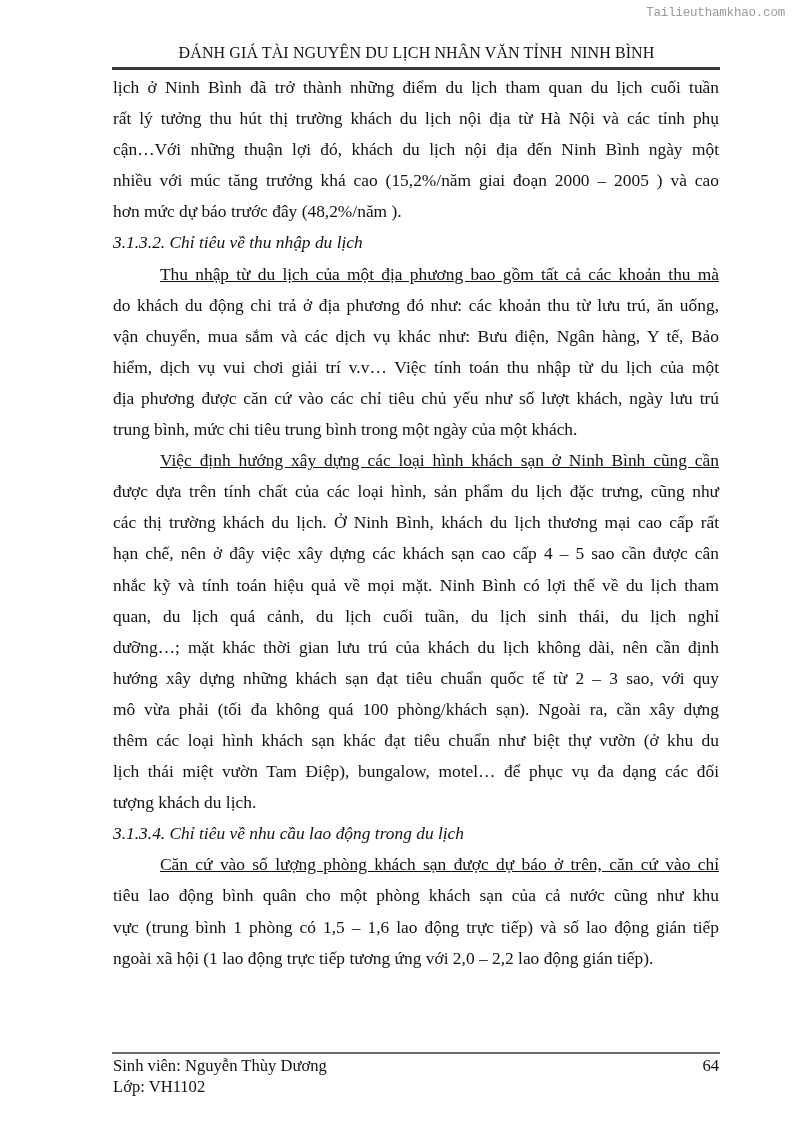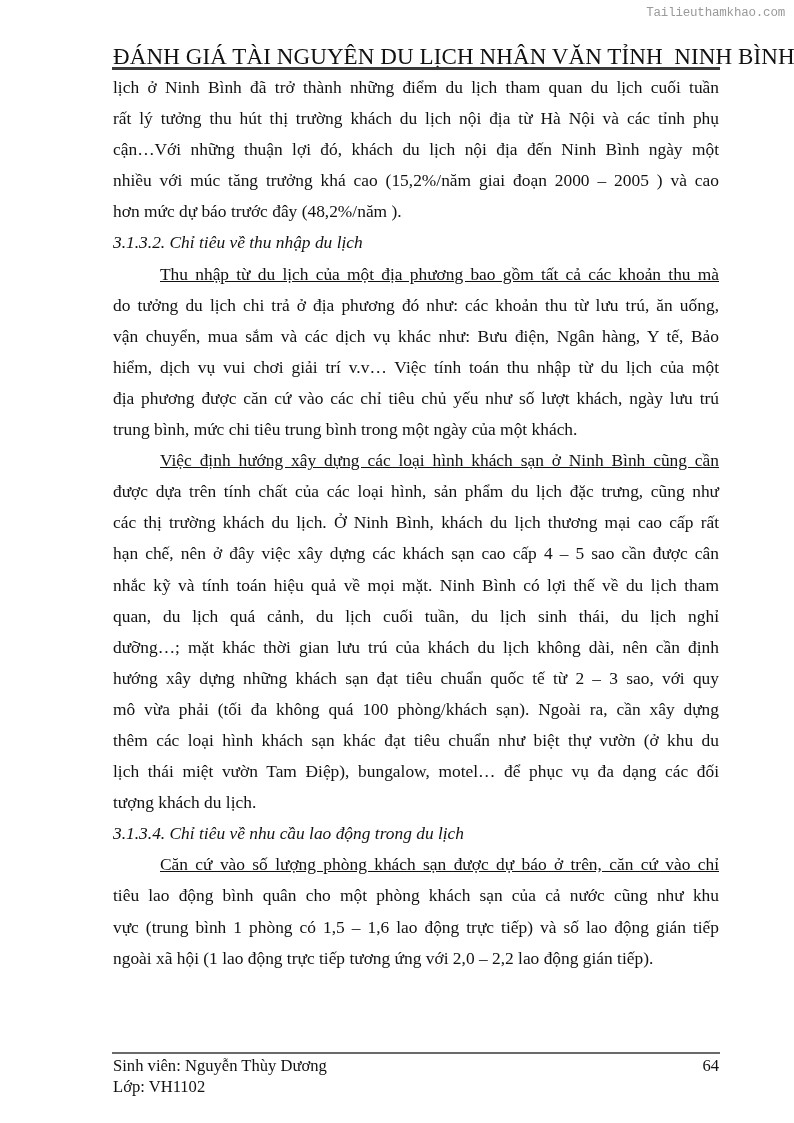--- a/index.html
+++ b/index.html
@@ -23,21 +23,21 @@
       font-size: 12.5px;
       color: #9a9a9a;
       letter-spacing: -0.2px;
     }
     .header {
       position: absolute;
       top: 44px;
       left: 113px;
       width: 607px;
       text-align: center;
-      font-size: 23px;
+      font-size: 16px;
       letter-spacing: 0.1px;
       white-space: pre;
     }
     .header-rule {
       position: absolute;
       top: 67px;
       left: 112px;
       width: 608px;
       height: 3px;
       background: #3a3a3a;
@@ -103,21 +103,21 @@
     <span class="line">lịch ở Ninh Bình đã trở thành những điểm du lịch tham quan du lịch cuối tuần</span>
     <span class="line">rất lý tưởng thu hút thị trường khách du lịch nội địa từ Hà Nội và các tỉnh phụ</span>
     <span class="line">cận…Với những thuận lợi đó, khách du lịch nội địa đến Ninh Bình ngày một</span>
     <span class="line">nhiều với múc tăng trưởng khá cao (15,2%/năm giai đoạn 2000 – 2005 ) và cao</span>
     <span class="line last">hơn mức dự báo trước đây (48,2%/năm ).</span>
   </div>
 
   <div>
     <div class="section-heading">3.1.3.2. Chỉ tiêu về thu nhập du lịch</div>
     <span class="line indent">Thu nhập từ du lịch của một địa phương bao gồm tất cả các khoản thu mà</span>
-    <span class="line">do tưởng du lịch chi trả ở địa phương đó như: các khoản thu từ lưu trú, ăn uống,</span>
+    <span class="line">do khách du động chi trả ở địa phương đó như: các khoản thu từ lưu trú, ăn uống,</span>
     <span class="line">vận chuyển, mua sắm và các dịch vụ khác như: Bưu điện, Ngân hàng, Y tế, Bảo</span>
     <span class="line">hiểm, dịch vụ vui chơi giải trí v.v… Việc tính toán thu nhập từ du lịch của một</span>
     <span class="line">địa phương được căn cứ vào các chỉ tiêu chủ yếu như số lượt khách, ngày lưu trú</span>
     <span class="line last">trung bình, mức chi tiêu trung bình trong một ngày của một khách.</span>
   </div>
 
   <div>
     <span class="line indent">Việc định hướng xây dựng các loại hình khách sạn ở Ninh Bình cũng cần</span>
     <span class="line">được dựa trên tính chất của các loại hình, sản phẩm du lịch đặc trưng, cũng như</span>
     <span class="line">các thị trường khách du lịch. Ở Ninh Bình, khách du lịch thương mại cao cấp rất</span>

